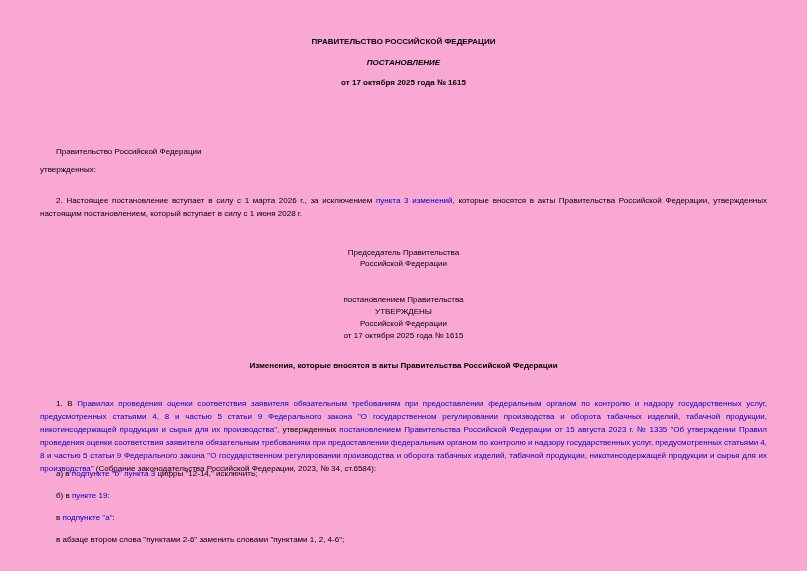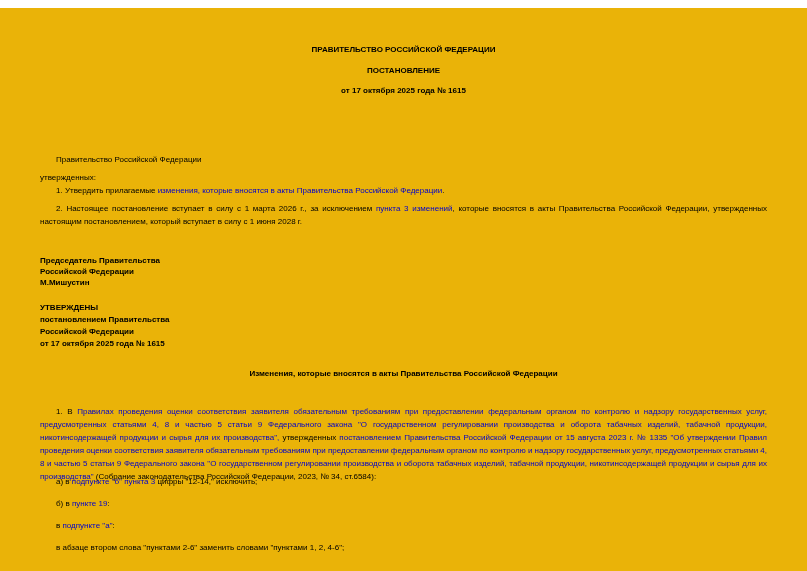--- a/index.html
+++ b/index.html
@@ -7,61 +7,59 @@
   body {
     width: 807px;
     height: 571px;
     background: #ffffff;
     color: #000000;
     font-family: "Liberation Sans", sans-serif;
     font-size: 8px;
     position: relative;
     overflow: hidden;
   }
-  .page { position: absolute; inset: 0; background: #eab308; margin-top: 8px; }
+  .page { position: absolute; inset: 0; background: #f9a8d4; }
   .block { position: absolute; left: 40px; right: 40px; line-height: 13px; }
   .center { text-align: center; }
-  .right { text-align: left; font-weight: bold; }
+  .right { text-align: center; }
   .bold { font-weight: bold; }
   .justify { text-align: justify; }
   .indent { text-indent: 16px; }
   .lnk { color: #0000cc; cursor: pointer; text-decoration: none; }
   .sig { line-height: 11px; }
   .apr { line-height: 12px; }
 </style>
 </head>
 <body>
 
 <div class="page">
 
   <div class="block center bold" style="top:35px;">ПРАВИТЕЛЬСТВО РОССИЙСКОЙ ФЕДЕРАЦИИ</div>
 
-  <div class="block center bold" style="top:56px;">ПОСТАНОВЛЕНИЕ</div>
+  <div class="block center bold" style="top:56px;font-style:italic;">ПОСТАНОВЛЕНИЕ</div>
 
   <div class="block center bold" style="top:76px;">от 17 октября 2025 года № 1615</div>
 
 
   <div class="block indent" style="top:145px;">Правительство Российской Федерации</div>
 
   <div class="block" style="top:163px;">
     <div>утвержденных:</div>
-    <div class="indent"><span>1. Утвердить прилагаемые </span><span class="lnk">изменения, которые вносятся в акты Правительства Российской Федерации</span><span>.</span></div>
   </div>
 
   <div class="block justify indent" style="top:194px;"><span>2. Настоящее постановление вступает в силу с 1 марта 2026 г., за исключением </span><span class="lnk">пункта 3 изменений</span><span>, которые вносятся в акты Правительства Российской Федерации, утвержденных настоящим постановлением, который вступает в силу с 1 июня 2028 г.</span></div>
 
   <div class="block right sig" style="top:247px;">
     <div>Председатель Правительства</div>
     <div>Российской Федерации</div>
-    <div>М.Мишустин</div>
   </div>
 
   <div class="block right apr" style="top:294px;">
+    <div>постановлением Правительства</div>
     <div>УТВЕРЖДЕНЫ</div>
-    <div>постановлением Правительства</div>
     <div>Российской Федерации</div>
     <div>от 17 октября 2025 года № 1615</div>
   </div>
 
   <div class="block center bold" style="top:359px;">Изменения, которые вносятся в акты Правительства Российской Федерации</div>
 
   <div class="block justify indent" style="top:397px;"><span>1. В </span><span class="lnk">Правилах проведения оценки соответствия заявителя обязательным требованиям при предоставлении федеральным органом по контролю и надзору государственных услуг, предусмотренных статьями 4, 8 и частью 5 статьи 9 Федерального закона "О государственном регулировании производства и оборота табачных изделий, табачной продукции, никотинсодержащей продукции и сырья для их производства",</span><span> утвержденных </span><span class="lnk">постановлением Правительства Российской Федерации от 15 августа 2023 г. № 1335 "Об утверждении Правил проведения оценки соответствия заявителя обязательным требованиям при предоставлении федеральным органом по контролю и надзору государственных услуг, предусмотренных статьями 4, 8 и частью 5 статьи 9 Федерального закона "О государственном регулировании производства и оборота табачных изделий, табачной продукции, никотинсодержащей продукции и сырья для их производства"</span><span> (Собрание законодательства Российской Федерации, 2023, № 34, ст.6584):</span></div>
 
   <div class="block indent" style="top:467px;"><span>а) в </span><span class="lnk">подпункте "б" пункта 3</span><span> цифры "12-14," исключить;</span></div>
 

